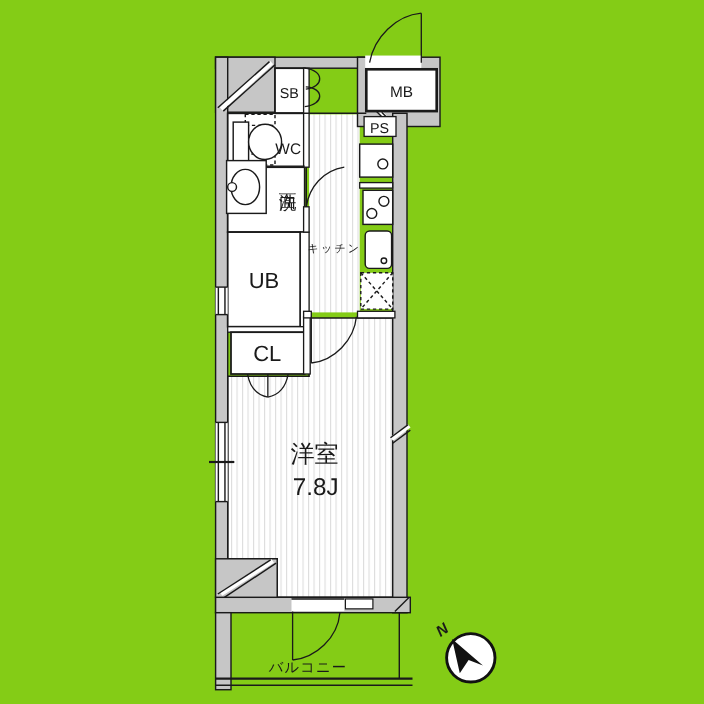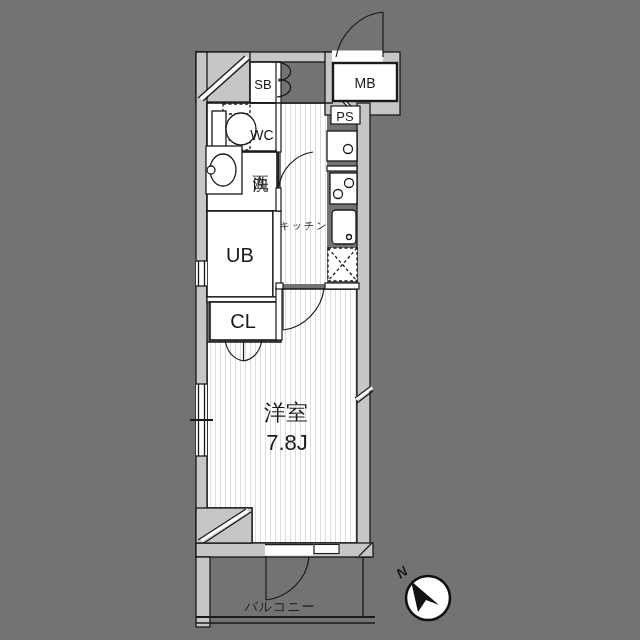--- a/index.html
+++ b/index.html
@@ -1,16 +1,16 @@
 <!DOCTYPE html>
 <html><head>
 <meta charset="utf-8">
 <style>
   html,body{margin:0;padding:0;background:#ffffff;}
-  .canvas{width:640px;height:640px;position:relative;background:#737373;overflow:hidden;}
+  .canvas{width:640px;height:640px;position:relative;background:#84cc16;overflow:hidden;}
   svg{display:block;}
   text{font-family:"Liberation Sans","DejaVu Sans",sans-serif;fill:#1a1a1a;}
   .lbl-sm{font-size:13px;}
   .lbl-md{font-size:14px;}
   .lbl-lg{font-size:20px;}
   .lbl-xl{font-size:22px;}
   .lbl-kitchen{font-size:10px;letter-spacing:2px;}
   .lbl-balcony{font-size:13px;letter-spacing:1px;}
   .lbl-vert{font-size:16px;writing-mode:vertical-rl;text-orientation:upright;}
   .lbl-n{font-size:14px;font-weight:bold;font-style:italic;}

